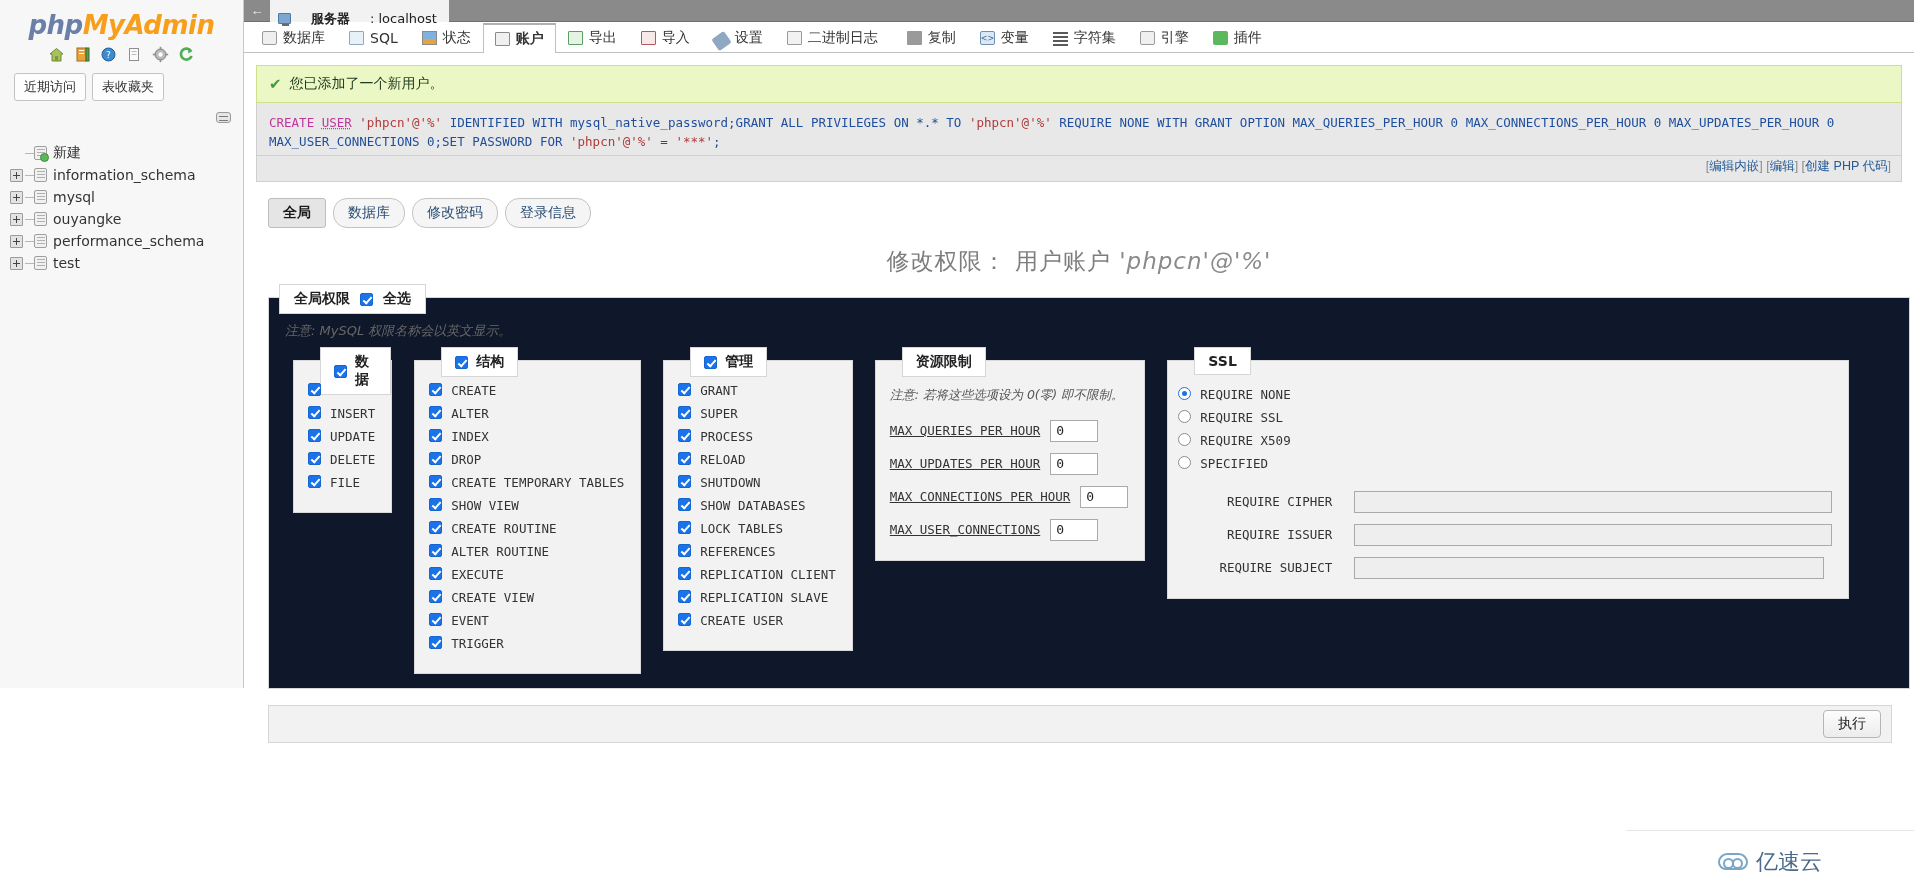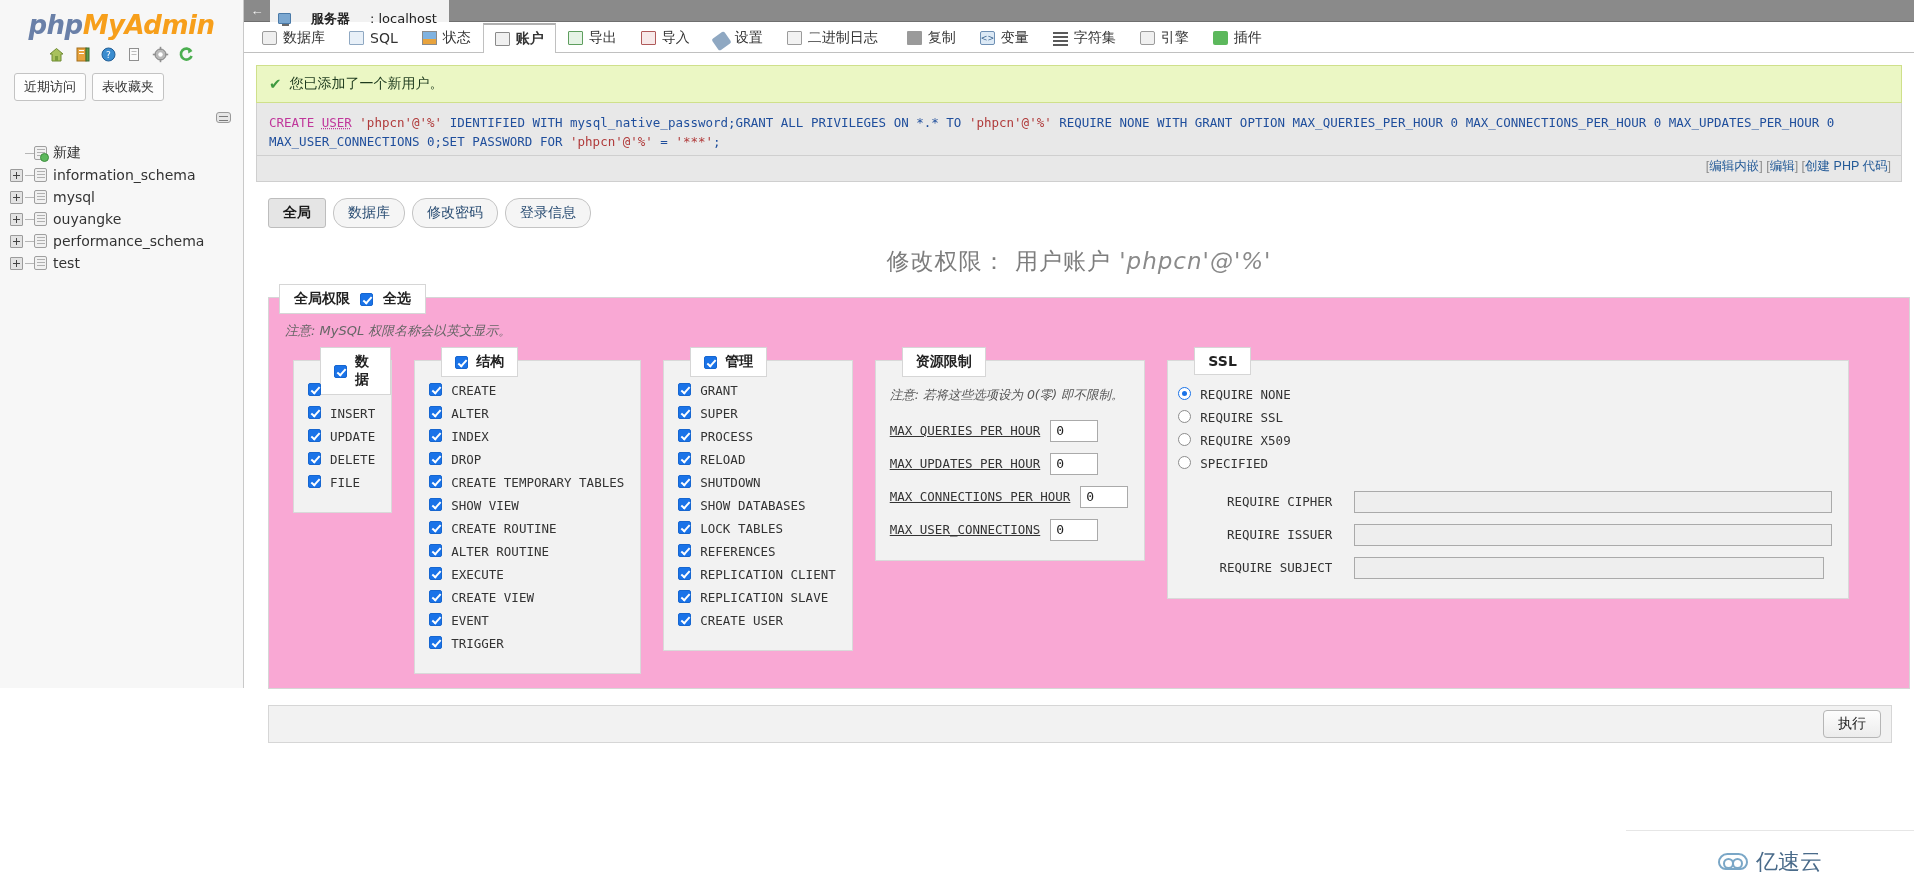--- a/index.html
+++ b/index.html
@@ -208,21 +208,21 @@
     text-align: center; color: #7d7d7d;
     font-size: 23px; font-weight: normal;
     padding: 18px 0 8px 0; letter-spacing: 1px;
     font-family: "DejaVu Sans", sans-serif;
   }
   .page-title .acct { font-style: italic; color: #8a8a8a; }
 
   .fieldset {
     margin: 12px 4px 0 24px;
     border: 1px solid #d6d6d6;
-    background: #f9a8d4;
+    background: #0f172a;
     position: relative;
     padding: 20px 14px 14px 14px;
   }
   .legend {
     position: absolute; top: -14px; left: 10px;
     background: #fff; border: 1px solid #d6d6d6;
     padding: 5px 14px; font-size: 14px; font-weight: bold;
     display: flex; align-items: center; gap: 10px;
     font-family: "DejaVu Sans", sans-serif;
   }

